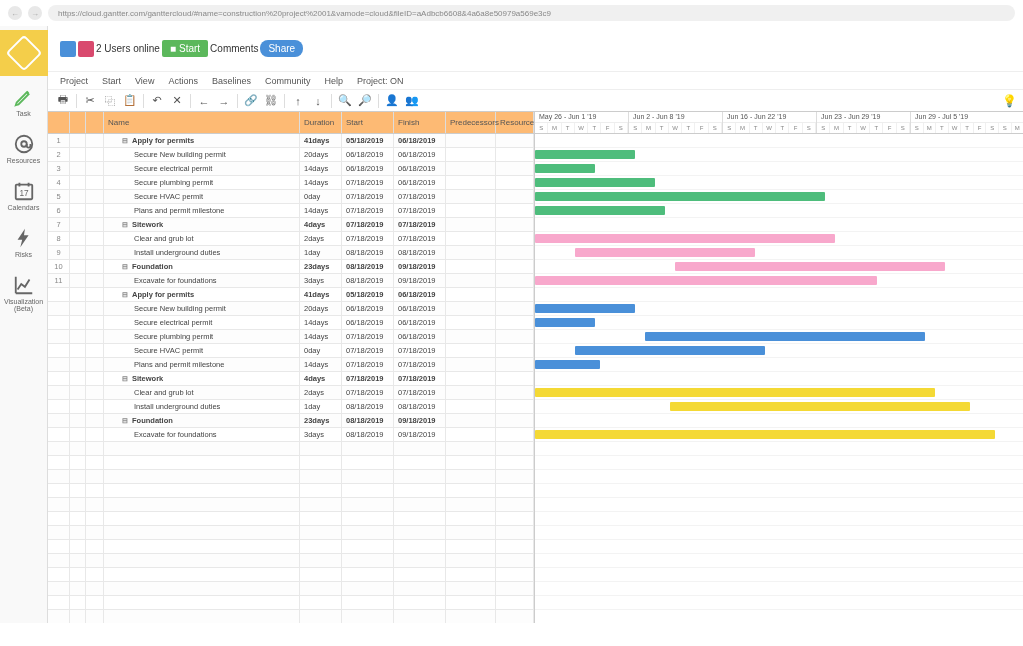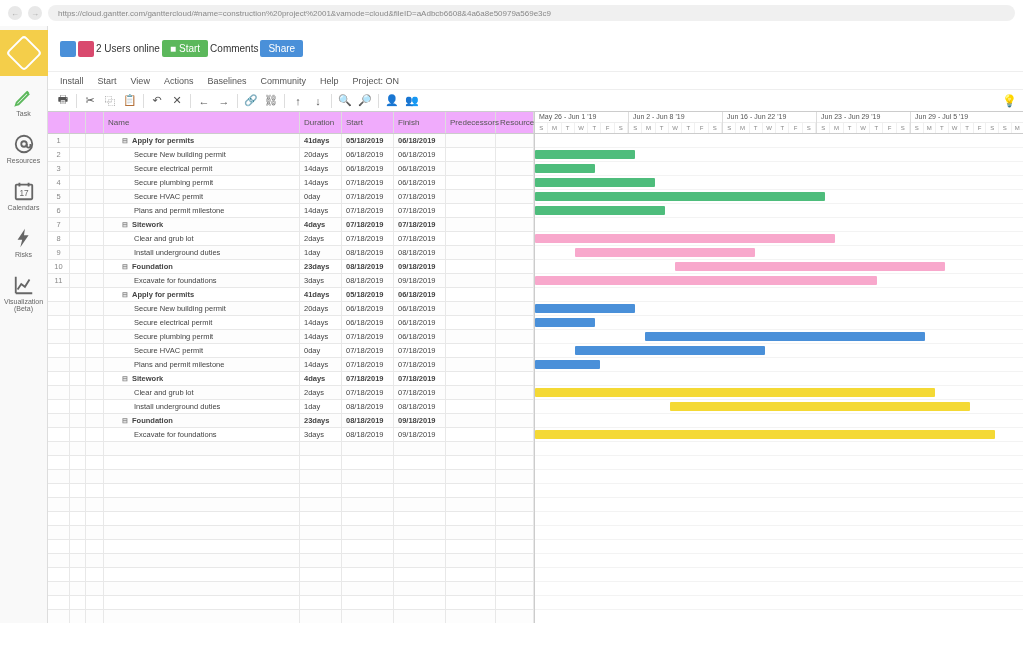--- a/index.html
+++ b/index.html
@@ -17,30 +17,30 @@
 .main { flex: 1; display: flex; flex-direction: column; }
 .header { height: 46px; display: flex; align-items: center; justify-content: space-between; padding: 0 12px; border-bottom: 1px solid #eee; }
 .title { font-size: 17px; font-weight: bold; color: #333; }
 .header-right { display: flex; align-items: center; gap: 2px; }
 .avatar { width: 16px; height: 16px; border-radius: 2px; }
 .avatar.a1 { background: #4a90d9; }
 .avatar.a2 { background: #d94a6e; }
 .users-text { font-size: 10px; color: #333; }
 .btn-start { background: #5cb85c; color: #fff; font-size: 10px; padding: 3px 8px; border-radius: 2px; display: flex; align-items: center; gap: 3px; cursor: pointer; }
 .btn-comments { font-size: 10px; color: #333; cursor: pointer; }
-.btn-share { background: #4a90d9; color: #fff; font-size: 10px; padding: 3px 8px; border-radius: 2px; cursor: pointer; }
+.btn-share { background: #4a90d9; color: #fff; font-size: 10px; padding: 3px 8px; border-radius: 8px; cursor: pointer; }
 .menu-bar { height: 18px; display: flex; align-items: center; padding: 0 12px; gap: 14px; font-size: 9px; color: #555; border-bottom: 1px solid #eee; }
 .menu-bar span { cursor: pointer; }
 .toolbar { height: 22px; display: flex; align-items: center; padding: 0 6px; gap: 2px; border-bottom: 1px solid #ccc; position: relative; }
 .tb-btn { width: 18px; height: 18px; display: flex; align-items: center; justify-content: center; font-size: 11px; color: #555; cursor: pointer; }
 .tb-sep { width: 1px; height: 14px; background: #ddd; margin: 0 2px; }
 .bulb { position: absolute; right: 8px; font-size: 12px; }
 .content { flex: 1; display: flex; overflow: hidden; }
 .grid-pane { width: 487px; border-right: 1px solid #ccc; overflow: hidden; }
-.grid-head { display: flex; height: 22px; border-bottom: 1px solid #ccc; background: #f0abfc; }
+.grid-head { display: flex; height: 22px; border-bottom: 1px solid #ccc; background: #fdba74; }
 .gh-cell { border-right: 1px solid #ddd; font-size: 8px; color: #555; display: flex; align-items: center; padding: 0 4px; }
 .c-num { width: 22px; justify-content: center; }
 .c-ico { width: 16px; }
 .c-ico2 { width: 18px; }
 .c-name { width: 196px; }
 .c-dur { width: 42px; }
 .c-start { width: 52px; }
 .c-finish { width: 52px; }
 .c-pred { width: 50px; }
 .c-res { width: 38px; }
@@ -134,21 +134,21 @@
         <div class="btn-start">
           <span>■</span>
           <span>Start</span>
         </div>
         <div class="btn-comments">Comments</div>
         <div class="btn-share">Share</div>
       </div>
     </div>
 
     <div class="menu-bar">
-      <span>Install</span>
+      <span>Project</span>
       <span>Start</span>
       <span>View</span>
       <span>Actions</span>
       <span>Baselines</span>
       <span>Community</span>
       <span>Help</span>
       <span>Project: ON</span>
     </div>
 
     <div class="toolbar">

